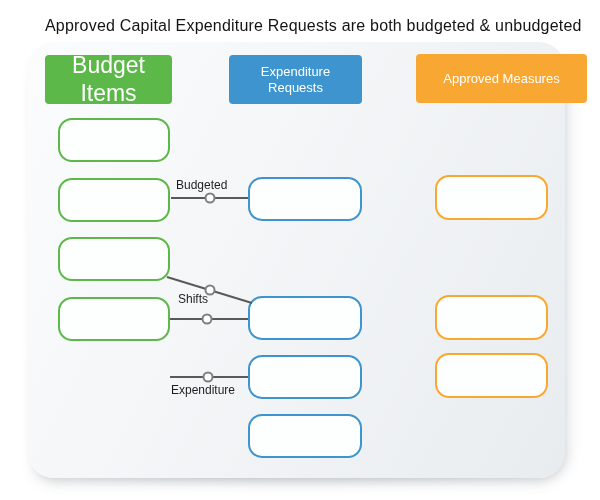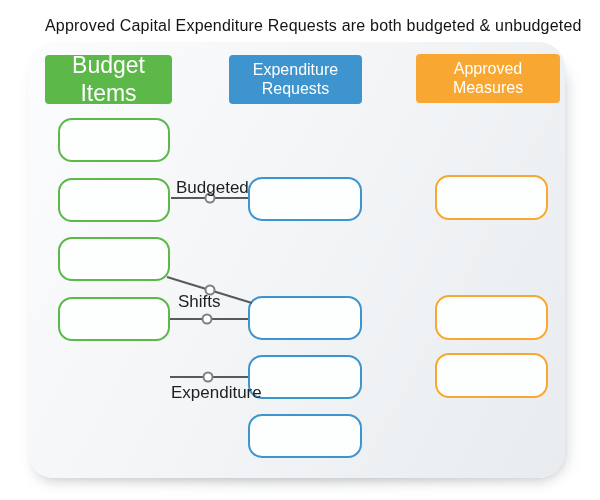--- a/index.html
+++ b/index.html
@@ -27,38 +27,38 @@
   }
   .card{
     position:absolute;left:28px;top:42px;width:537px;height:436px;
     border-radius:26px;
     background:linear-gradient(118deg,#fbfcfd 0%,#f4f6f8 40%,#edf0f2 78%,#e9ecef 100%);
     box-shadow:0 10px 14px -8px rgba(80,90,100,0.35);
   }
   .col-header{
     position:absolute;height:49px;border-radius:4px;
     display:flex;align-items:center;justify-content:center;
-    text-align:center;color:#ffffff;font-size:16px;line-height:1.18;
+    text-align:center;color:#ffffff;font-size:13px;line-height:1.18;
     padding:0 6px;box-sizing:border-box;
   }
   .col-header.green {left:45px; top:55px;width:127px;background:#5CB848;font-size:23px;}
   .col-header.blue  {left:229px;top:55px;width:133px;background:#3E94CE;}
-  .col-header.orange{left:416px;top:54px;width:144px;background:#F8A732;}
+  .col-header.orange{left:416px;top:54px;width:171px;background:#F8A732;}
   .shape{
     position:absolute;background:#fdfefe;border-radius:14px;box-sizing:border-box;
   }
   .shape.green {left:58px; width:112px;height:44px;border:2.5px solid #5CB848;}
   .shape.blue  {left:248px;width:114px;height:44px;border:2.5px solid #3E94CE;}
   .shape.orange{left:435px;width:113px;height:45px;border:2px   solid #F8A732;}
   .g1{top:118px;} .g2{top:178px;} .g3{top:237px;} .g4{top:297px;}
   .b1{top:177px;} .b2{top:296px;} .b3{top:355px;} .b4{top:414px;height:42px;}
   .o1{top:175px;} .o2{top:295px;} .o3{top:353px;}
   svg.connectors{position:absolute;left:0;top:0;pointer-events:none;}
   .conn-label{
-    position:absolute;font-size:17px;color:#1f1f1f;white-space:nowrap;
+    position:absolute;font-size:12px;color:#1f1f1f;white-space:nowrap;
   }
   .lbl-budgeted  {left:176px;top:178px;}
   .lbl-shifts    {left:178px;top:264px;margin-top:28px;}
   .lbl-unbudgeted{left:171px;top:383px;}
 </style>
 </head>
 <body>
 
 <div class="page-title">Approved Capital Expenditure Requests are both budgeted &amp; unbudgeted</div>
 

